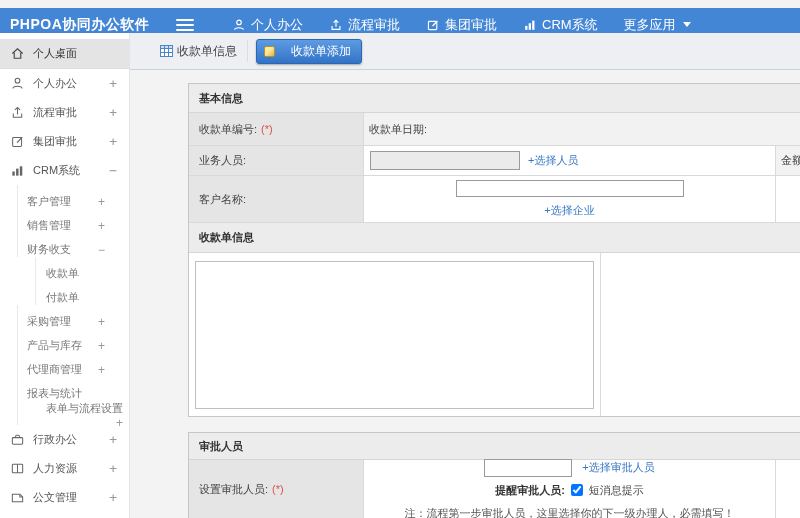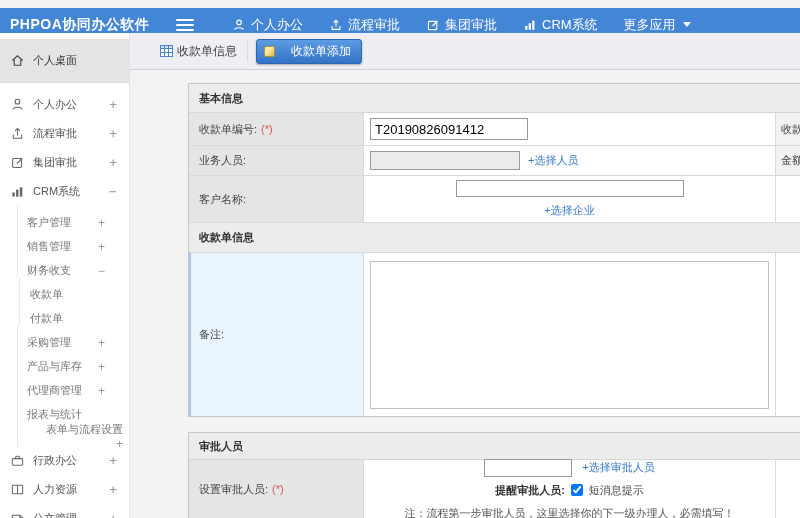--- a/index.html
+++ b/index.html
@@ -15,24 +15,24 @@
   .nav-item { display:flex; align-items:center; gap:5px; margin-left:26px; font-size:13px; cursor:pointer; white-space:nowrap; }
   .nav-item svg { display:block; }
   .caret { width:0; height:0; border-left:4px solid transparent; border-right:4px solid transparent; border-top:5px solid #fff; margin-left:2px; }
 
   
   .sidebar { position:absolute; top:33px; left:0; width:130px; height:485px; background:#fff; border-right:1px solid #e4e4e4; overflow:hidden; padding-top:6px; }
   .side-item { height:29px; display:flex; align-items:center; padding:0 12px 0 10px; color:#555; cursor:pointer; font-size:11px; }
   .side-item .icn { width:15px; height:15px; margin-right:8px; flex:none; }
   .side-item .lbl { white-space:nowrap; }
   .side-item .expander { margin-left:auto; color:#999; font-size:13px; font-family:"DejaVu Sans Mono",monospace; }
-  .side-item.selected { background:#e4e4e4; color:#333; height:44px; margin-bottom:7px; border-bottom:1px solid #ddd; }
+  .side-item.selected { background:#e4e4e4; color:#333; height:30px; border-bottom:1px solid #ddd; }
   .side-sub { height:24px; display:flex; align-items:flex-end; margin-left:17px; border-left:1px solid #e9e9e9; padding:0 24px 0 9px; color:#777; cursor:pointer; }
   .side-sub .expander { margin-left:auto; color:#999; font-size:12px; }
-  .side-sub3 { margin-left:19px; padding-left:10px; }
+  .side-sub3 { margin-left:35px; padding-left:10px; }
 
   
   .tabstrip { position:absolute; top:33px; left:130px; width:670px; height:37px; background:#edeff3; border-bottom:1px solid #ccd2da; display:flex; align-items:center; padding-left:30px; }
   .tab-plain { display:flex; align-items:center; gap:4px; font-size:12px; color:#444; cursor:pointer; padding-right:10px; border-right:1px solid #d8dde4; height:22px; }
   .tab-btn { margin-left:8px; height:25px; padding:0 10px 0 7px; display:flex; align-items:center; gap:16px; font-size:12px; color:#fff; background:linear-gradient(#5d9ce2,#3273c6); border:1px solid #2a66b2; border-radius:3px; box-shadow:0 1px 2px rgba(0,0,0,.3); cursor:pointer; }
   .coin-icon { width:11px; height:11px; border-radius:2px; background:linear-gradient(135deg,#fdeaa0 40%,#e3b33c); border:1px solid #b5922f; }
 
   
   .main { position:absolute; top:70px; left:130px; width:670px; height:448px; overflow:hidden; padding:13px 0 0 58px; }
   .block { width:900px; background:#fff; border:1px solid #c6c6c6; }
@@ -253,23 +253,20 @@
 <div class="main">
 
   <div class="block">
     <div class="sect">基本信息</div>
 
     <div class="frow" style="height:33px;">
       <div class="flabel">
         <span>收款单编号:</span>
         <span class="req">(*)</span>
       </div>
-      <div class="finput">
-        <input class="txt" style="width: 158px;" value="T20190826091412">
-      </div>
       <div class="frlabel">收款单日期:</div>
     </div>
 
     <div class="frow" style="height:30px;">
       <div class="flabel">业务人员:</div>
       <div class="finput">
         <input class="txt small readonly" style="width: 150px;" readonly="">
         <a class="lnk">+选择人员</a>
       </div>
       <div class="frlabel">金额:</div>
@@ -280,21 +277,20 @@
       <div class="finput col">
         <input class="txt small" style="width: 228px;">
         <a class="lnk">+选择企业</a>
       </div>
       <div class="frlabel white"></div>
     </div>
 
     <div class="sect" style="height:30px;">收款单信息</div>
 
     <div class="frow" style="height:163px;">
-      <div class="flabel remark-label">备注:</div>
       <div class="finput" style="width:412px;">
         <textarea class="ta" style=""></textarea>
       </div>
       <div class="frlabel white"></div>
     </div>
   </div>
 
   <div class="block">
     <div class="sect" style="height:27px;">审批人员</div>
 

